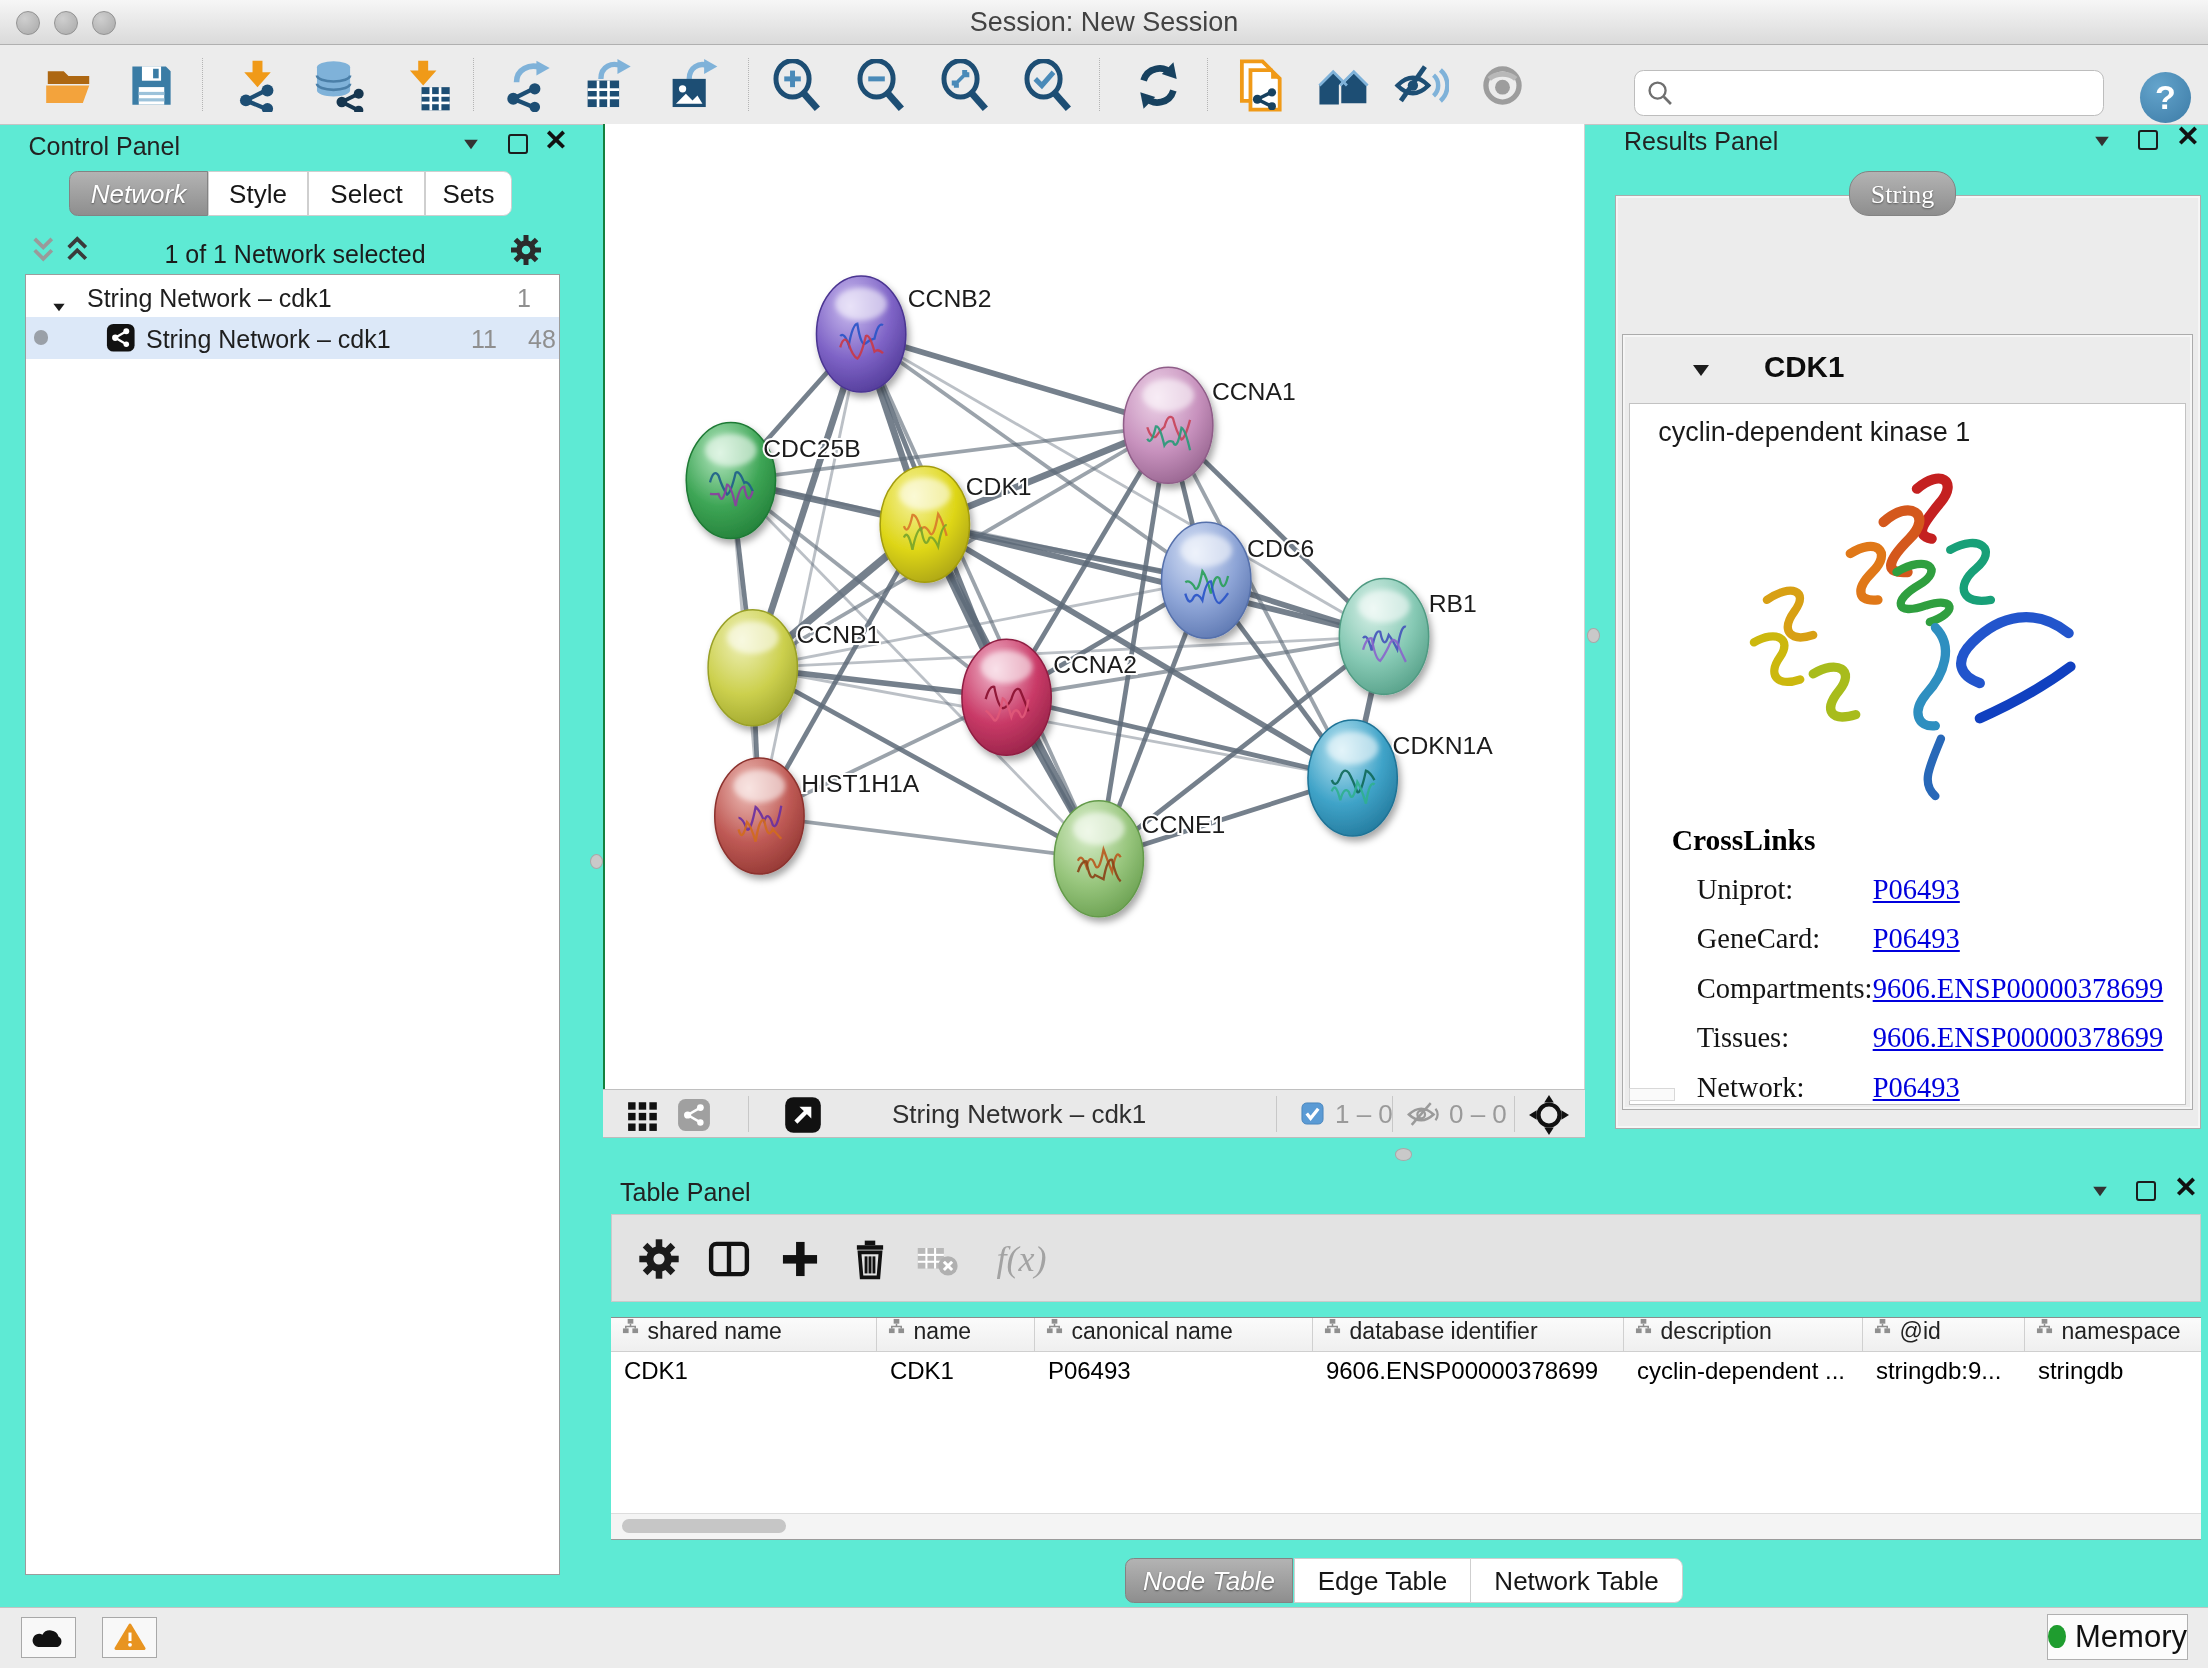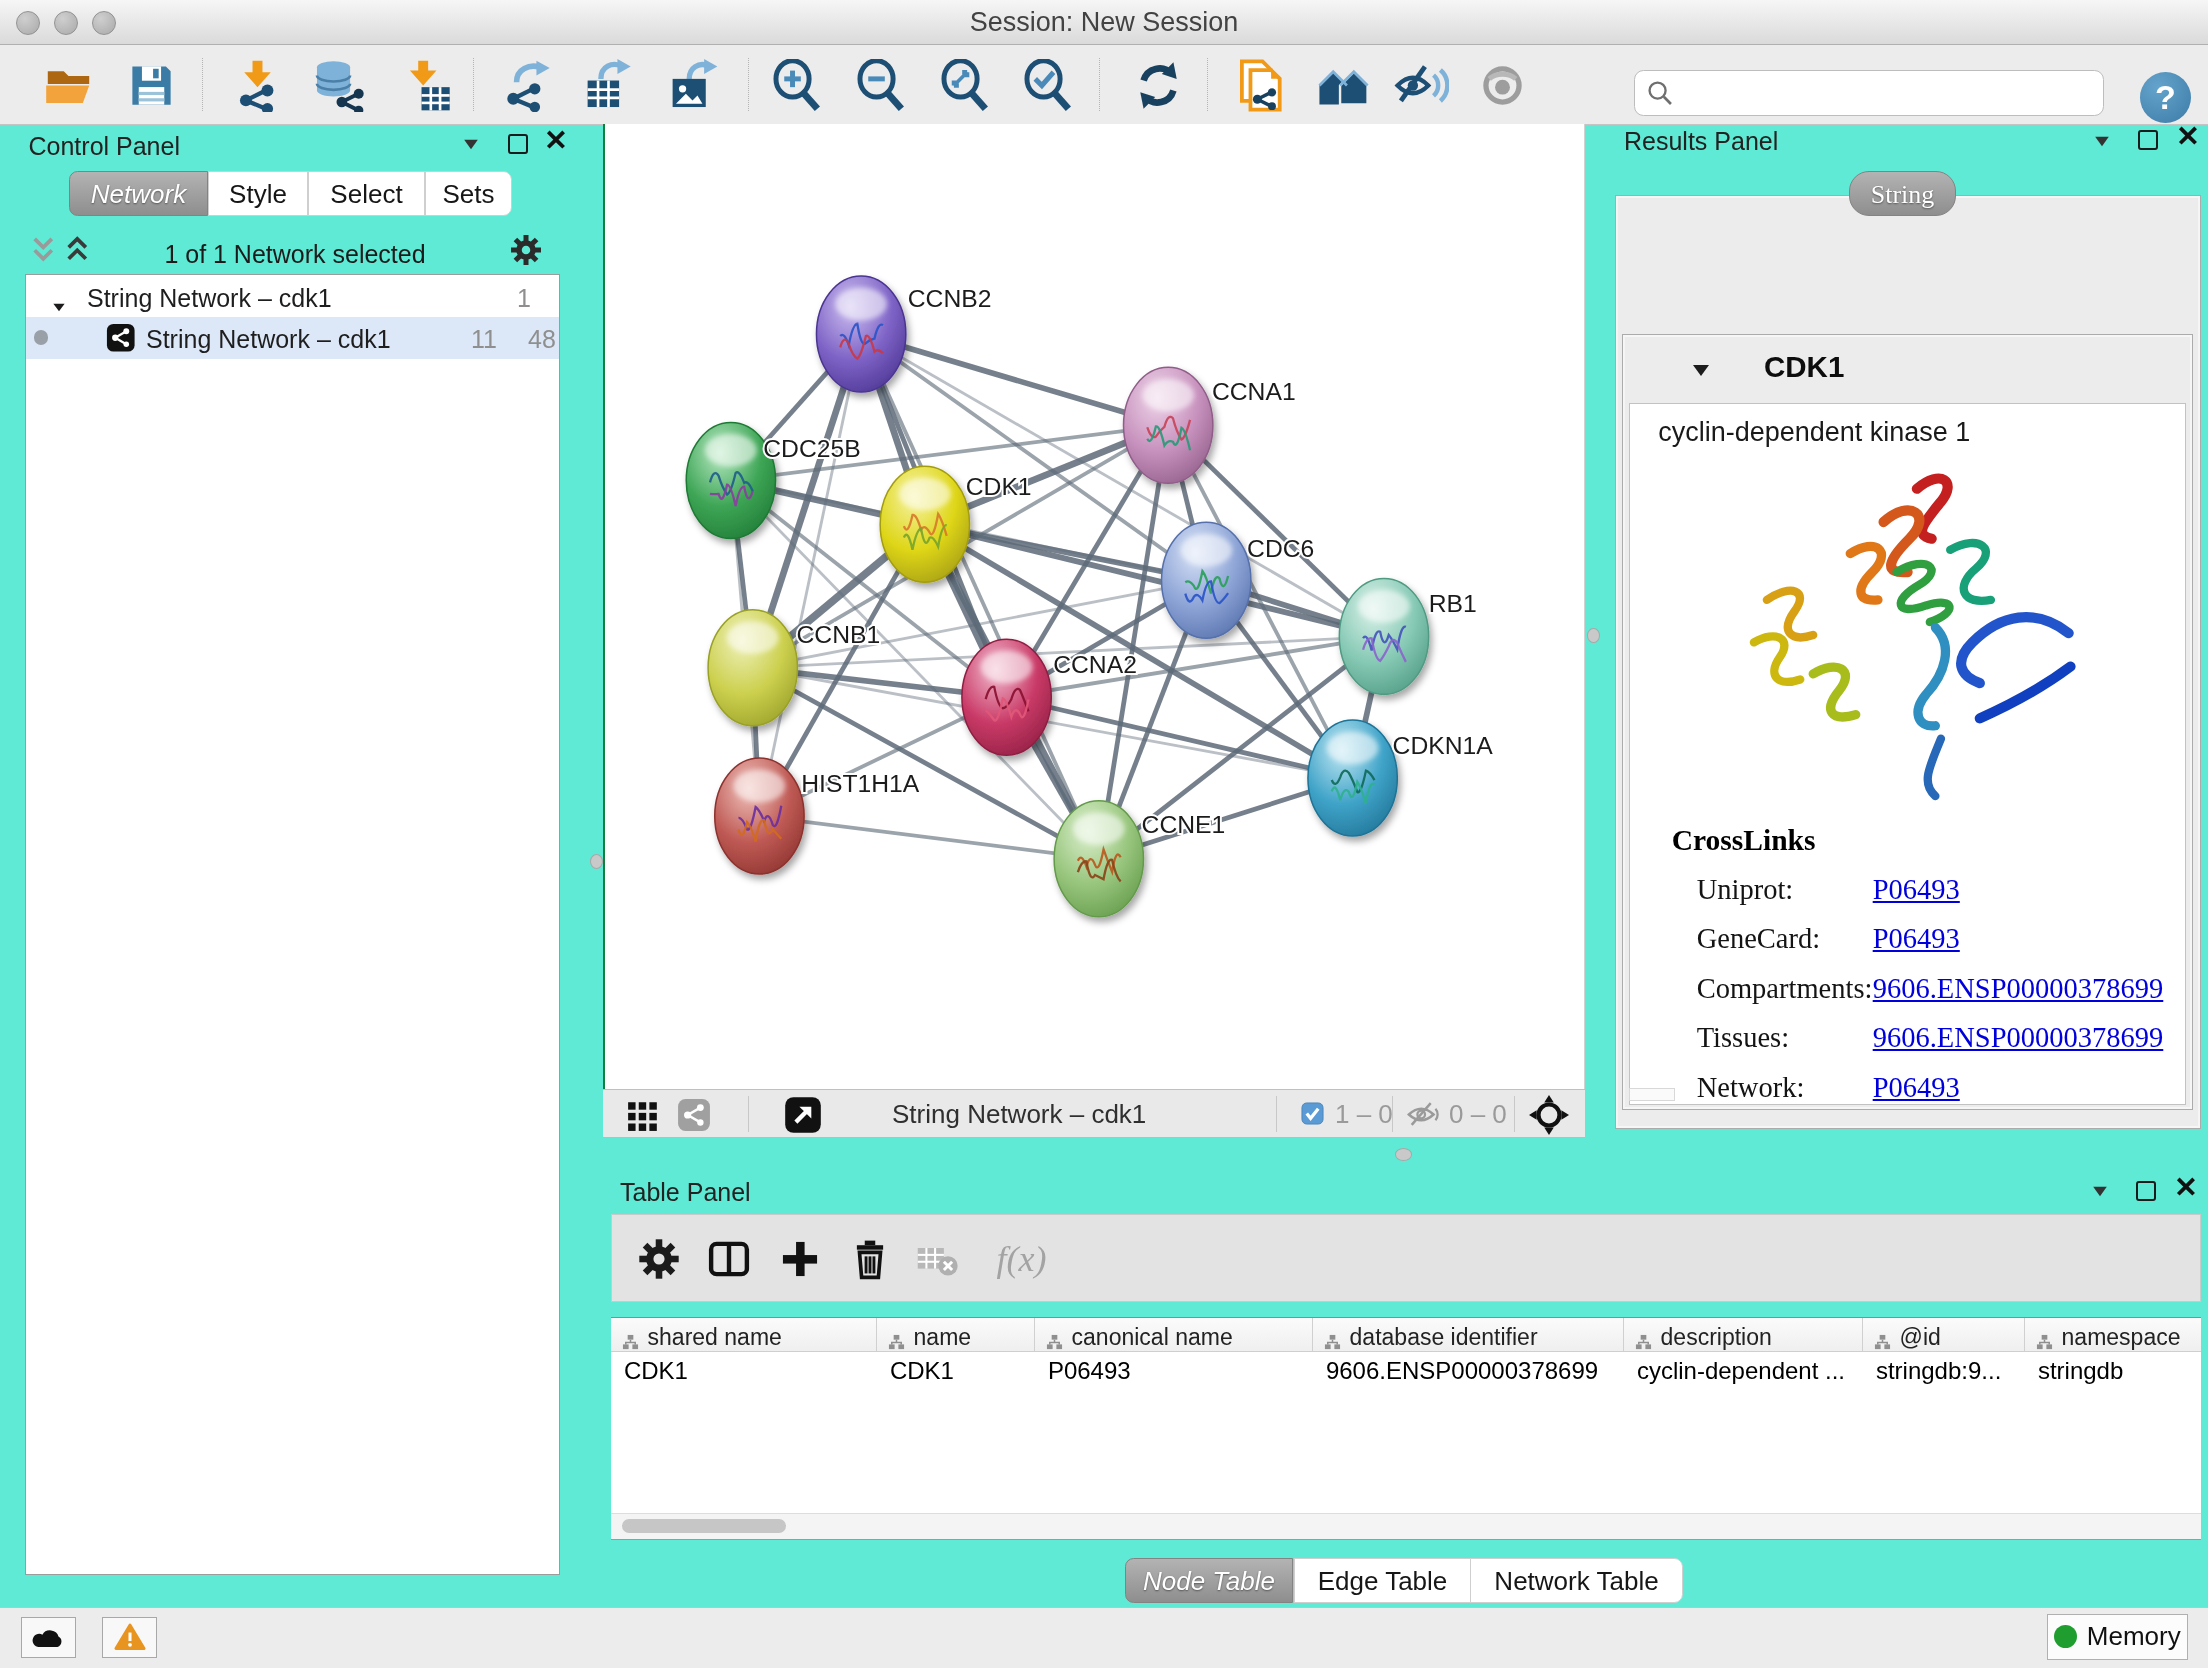--- a/index.html
+++ b/index.html
@@ -73,38 +73,38 @@
   .xrow .xv{position:absolute;left:243px;color:#0000dd;text-decoration:underline;}
 
   
   .ttoolbar{position:absolute;left:7.6px;top:42px;width:1590px;height:88px;background:#e3e3e3;
     border:1px solid #cacaca;box-sizing:border-box;}
   .ttb{position:absolute;top:17px;width:53px;height:53px;display:flex;align-items:center;justify-content:center;}
   .fx{font-family:"Liberation Serif",serif;font-style:italic;font-size:36px;color:#a3a3a3;}
   .tbl{position:absolute;left:7.6px;top:145px;width:1590px;height:223px;background:#fff;
     border-top:1.9px solid #8c8c8c;border-bottom:1.9px solid #9a9a9a;box-sizing:border-box;overflow:hidden;}
   .thead{display:flex;height:34px;}
-  .th{display:flex;align-items:flex-end;gap:8.6px;padding-left:11.4px;box-sizing:border-box;
+  .th{display:flex;align-items:flex-start;gap:8.6px;padding-left:11.4px;box-sizing:border-box;
     background:linear-gradient(#fbfbfb,#efefef);border-right:1px solid #d0d0d0;border-bottom:1px solid #cfcfcf;
     font-size:23px;color:#222;white-space:nowrap;overflow:hidden;flex:none;}
   .trow{display:flex;height:38px;}
   .td{padding-left:13.3px;box-sizing:border-box;font-size:24px;color:#000;line-height:38px;
     white-space:nowrap;overflow:hidden;flex:none;}
   .c0{width:266px}.c1{width:158px}.c2{width:278px}.c3{width:311px}.c4{width:239px}.c5{width:162px}.c6{width:228px}
   .hscroll{position:absolute;left:0;bottom:0;width:100%;height:25px;background:#f4f4f4;border-top:1px solid #ddd;}
   .hthumb{position:absolute;left:11.4px;top:4.8px;width:164px;height:14.3px;border-radius:7.6px;background:#c6c6c6;}
 
   
   .statusbar{position:absolute;left:0;top:1607px;width:2208px;height:61px;background:#ececec;
     border-top:1px solid #c2c2c2;}
   .sbtn{position:absolute;top:8.6px;width:55px;height:41px;background:#f8f8f8;border:1.9px solid #a8a8a8;
     display:flex;align-items:center;justify-content:center;box-sizing:border-box;}
   .membtn{position:absolute;left:2047px;top:5.7px;width:141px;height:46px;background:#fcfcfc;
     border:1.9px solid #b0b0b0;display:flex;align-items:center;justify-content:center;gap:9.5px;
-    font-size:26px;color:#111;box-sizing:border-box;}
+    font-size:31px;color:#111;box-sizing:border-box;}
   .memdot{width:23px;height:23px;border-radius:50%;background:#1f9d2f;}
 </style>
 </head>
 <body>
 
 <div class="app">
 
   <div class="titlebar">
     <div class="tl" style="left:16px"></div>
     <div class="tl" style="left:54px"></div>

